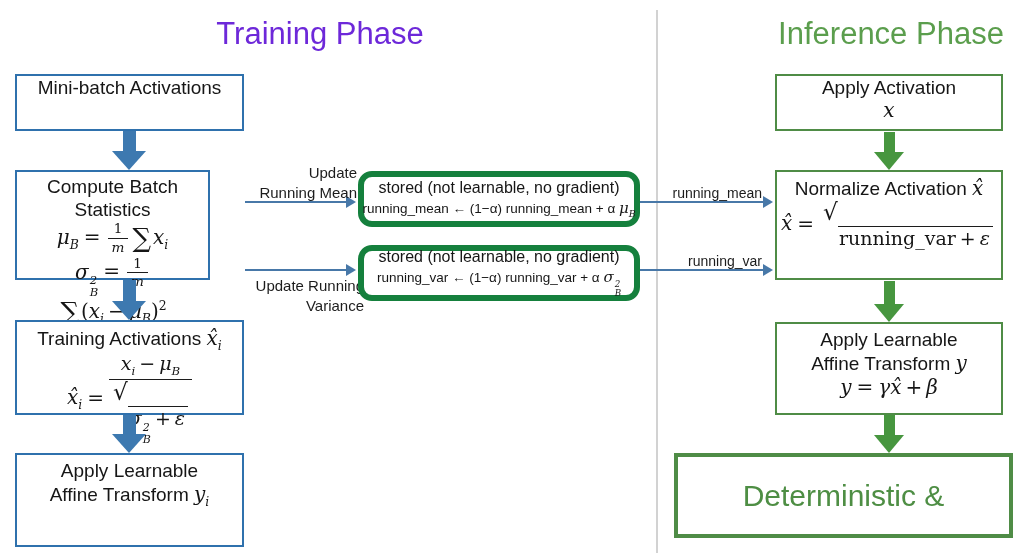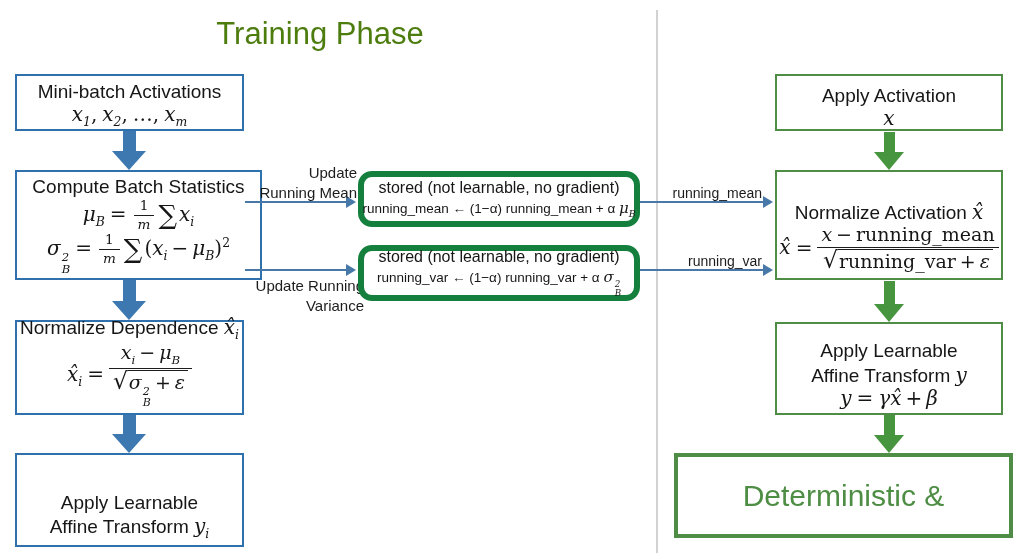--- a/index.html
+++ b/index.html
@@ -2,48 +2,48 @@
 <html><head>
 <meta charset="utf-8">
 <style>
   html,body{margin:0;padding:0;background:#ffffff;}
   .canvas{
     position:relative;width:1024px;height:559px;background:#ffffff;overflow:hidden;
     font-family:"Liberation Sans","DejaVu Sans",sans-serif;color:#1c1c1c;
   }
   
   .phase-title{position:absolute;font-size:31px;text-align:center;white-space:nowrap;}
-  .phase-title.blue{color:#4d7c0f;}
+  .phase-title.blue{color:#6d28d9;}
   .phase-title.green{color:#5b9e4d;}
   
   .separator{position:absolute;left:656px;top:10px;width:2px;height:543px;background:#d2d2d2;}
   
   .box{position:absolute;background:#fff;display:flex;flex-direction:column;
-       justify-content:flex-end;align-items:center;box-sizing:border-box;text-align:center;}
+       justify-content:flex-start;align-items:center;box-sizing:border-box;text-align:center;}
   .box.blue{border:2.5px solid #2f71ad;}
   .box.green{border:2.5px solid #4f8c46;}
   .box.rounded{border:6px solid #15803d;border-radius:14px;justify-content:center;gap:2px;}
   .box-title{font-size:19px;line-height:1.22;color:#161616;}
   
   .math{font-family:"DejaVu Serif","Liberation Serif",serif;font-style:italic;color:#161616;}
   .math .up{font-style:normal;}
   .formula{font-size:20px;line-height:1.1;}
   .math sub{font-size:0.62em;font-style:italic;}
   .math sup{font-size:0.62em;}
   .eq{margin:0 5px;}
   .op{margin:0 4px;}
   .comma{margin-right:5px;}
   .sum{font-style:normal;font-size:1.3em;vertical-align:-0.13em;margin:0 2px;}
   .frac{display:inline-block;text-align:center;vertical-align:middle;}
   .frac .num{display:block;border-bottom:1.6px solid #1c1c1c;line-height:1.15;padding:0 4px 1px;}
   .frac .den{display:block;line-height:1.15;padding:1px 4px 0;}
   .frac.small{font-size:0.68em;vertical-align:middle;margin:0 2px;}
   .sqrt{display:inline-flex;align-items:flex-start;}
   .sqrt-sign{font-style:normal;font-size:1.22em;line-height:1;transform:translateY(-0.06em);}
-  .rad{border-top:1.6px solid #1c1c1c;padding:1px 3px 0 1px;}
+  .rad{border-top:1.6px solid #1c1c1c;padding:1px 3px 0 1px;margin-top:25px;}
   .supsub{display:inline-flex;flex-direction:column;align-items:flex-start;font-size:0.58em;
           line-height:1.05;vertical-align:-0.5em;margin-left:1px;}
   .rmtext{font-style:normal;}
   
   .fat-arrow{position:absolute;display:flex;flex-direction:column;align-items:center;}
   .fat-arrow .shaft{width:13px;flex:1;}
   .fat-arrow .head{width:0;height:0;border-left:17px solid transparent;border-right:17px solid transparent;border-top:19px solid;}
   .fat-arrow.blue .shaft{background:#3d79b0;}
   .fat-arrow.blue .head{border-top-color:#3d79b0;}
   .fat-arrow.green .shaft{background:#47963f;width:11px;}
@@ -67,56 +67,54 @@
     .result-line.fade{background:linear-gradient(90deg,#4e8e44 0%,#4e8e44 76%,#8fb886 92%,#c4dbbc 100%);
       -webkit-background-clip:text;background-clip:text;color:transparent;}
   }
 </style>
 </head>
 <body>
 
 <div class="canvas">
 
   <div class="phase-title blue" style="left:195px;top:16px;width:250px;">Training Phase</div>
+  <div class="phase-title green" style="left:766px;top:16px;width:250px;">Inference Phase</div>
 
   <div class="separator"></div>
 
   <div class="box blue" style="left:15px;top:74px;width:229px;height:57px;">
     <div class="box-title">Mini-batch Activations</div>
-    <div class="formula math">
-      <i>x</i><sub>1</sub><span class="up comma">,</span><i>x</i><sub>2</sub><span class="up comma">,</span><span class="up">…</span><span class="up comma">,</span><i>x</i><sub>m</sub>
-    </div>
   </div>
 
   <div class="fat-arrow blue" style="left:112px;top:131px;width:34px;height:39px;">
     <div class="shaft"></div>
       <div class="head"></div>
   </div>
 
-  <div class="box blue" style="left:15px;top:170px;width:247px;height:110px;padding:3px 13px;">
+  <div class="box blue" style="left:15px;top:170px;width:195px;height:110px;padding:3px 13px;">
     <div class="box-title">Compute Batch Statistics</div>
     <div class="formula math">
       <i>μ</i><sub>B</sub><span class="up eq">=</span><span class="frac small"><span class="num up">1</span><span class="den">m</span></span><span class="sum">∑</span><i>x</i><sub>i</sub>
     </div>
     <div class="formula math">
       <i>σ</i><span class="supsub">
           <span>2</span>
           <span>B</span>
         </span><span class="up eq">=</span><span class="frac small"><span class="num up">1</span><span class="den">m</span></span><span class="sum">∑</span><span class="up">(</span><i>x</i><sub>i</sub><span class="up op">−</span><i>μ</i><sub>B</sub><span class="up">)</span><sup class="up">2</sup>
     </div>
   </div>
 
   <div class="fat-arrow blue" style="left:112px;top:280px;width:34px;height:40px;">
     <div class="shaft"></div>
       <div class="head"></div>
   </div>
 
   <div class="box blue" style="left:15px;top:320px;width:229px;height:95px;padding:4px 0;">
     <div class="box-title">
-      <span>Normalize Dependence</span>
+      <span>Training Activations</span>
       <span class="math" style="font-size:20px;"><i>x̂</i><sub>i</sub></span>
     </div>
     <div class="formula math">
       <i>x̂</i><sub>i</sub><span class="up eq">=</span><span class="frac" style="font-size:0.95em;"><span class="num"><i>x</i><sub>i</sub><span class="up op">−</span><i>μ</i><sub>B</sub></span><span class="den"><span class="sqrt">
               <span class="sqrt-sign">√</span>
               <span class="rad"><i>σ</i><span class="supsub">
                   <span>2</span>
                   <span>B</span>
                 </span><span class="up op">+</span><i>ε</i></span>
             </span></span></span>
@@ -182,21 +180,21 @@
     <div class="shaft"></div>
       <div class="head"></div>
   </div>
 
   <div class="box green" style="left:775px;top:170px;width:228px;height:110px;padding:4px 0;">
     <div class="box-title">
       <span>Normalize Activation</span>
       <span class="math" style="font-size:20px;"><i>x̂</i></span>
     </div>
     <div class="formula math">
-      <i>x̂</i><span class="up eq">=</span><span class="frac" style="font-size:0.95em;"><span class="num"><i>x</i><span class="up op">−</span><span class="rmtext">running_mean</span></span><span class="den"><span class="sqrt">
+      <i>x̂</i><span class="up eq">=</span><span class="frac" style="font-size:0.95em;"><span class="den"><span class="sqrt">
               <span class="sqrt-sign">√</span>
               <span class="rad"><span class="rmtext">running_var</span><span class="up op">+</span><i>ε</i></span>
             </span></span></span>
     </div>
   </div>
 
   <div class="fat-arrow green" style="left:874px;top:281px;width:30px;height:41px;">
     <div class="shaft"></div>
       <div class="head"></div>
   </div>

